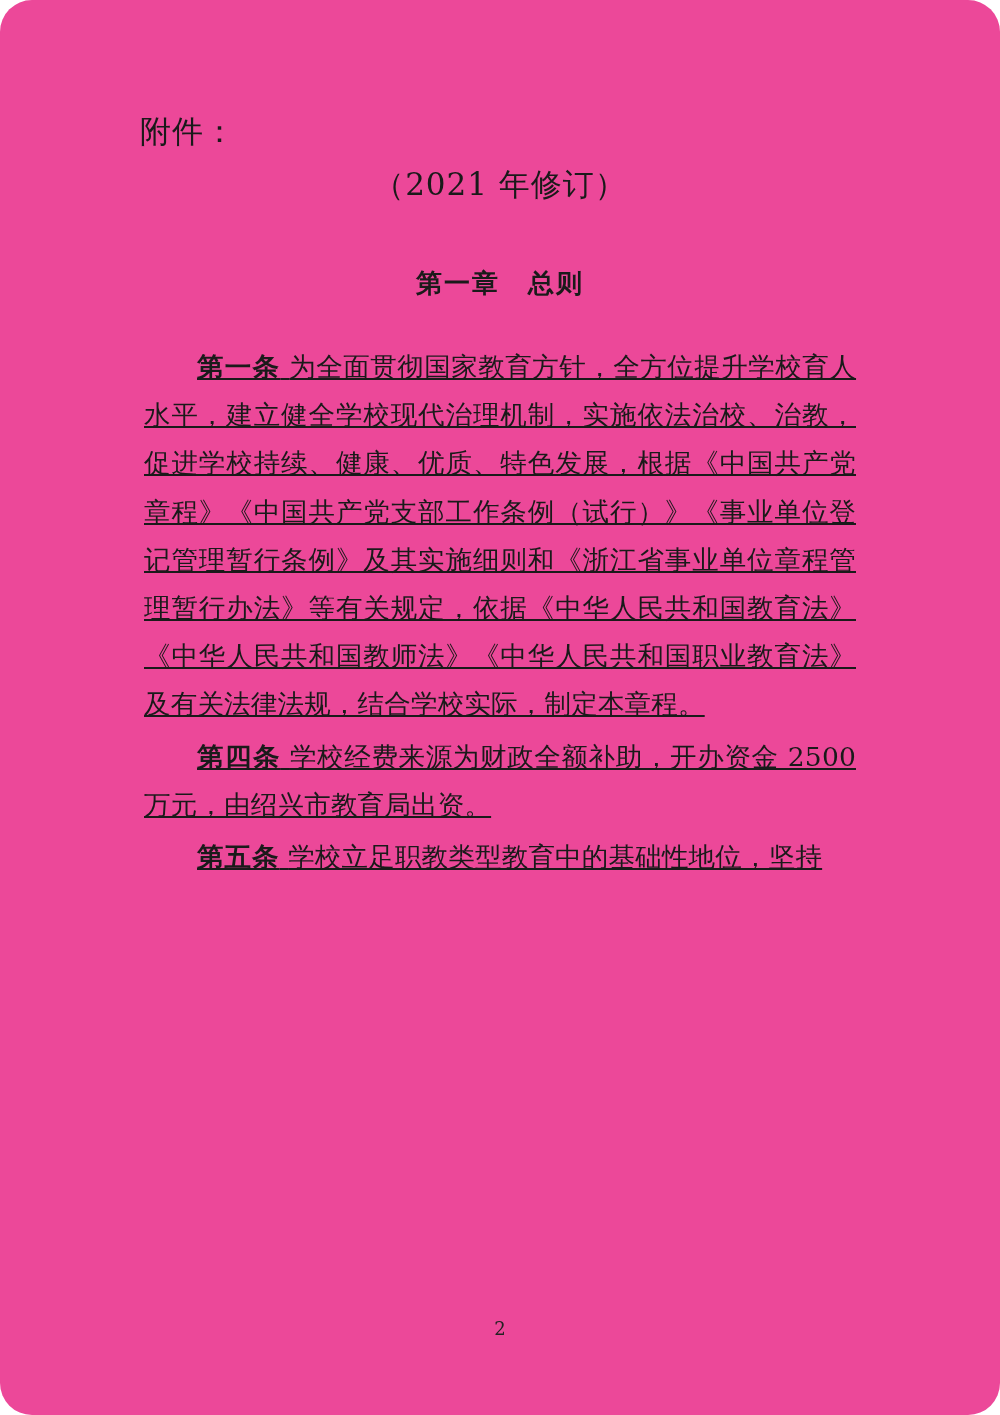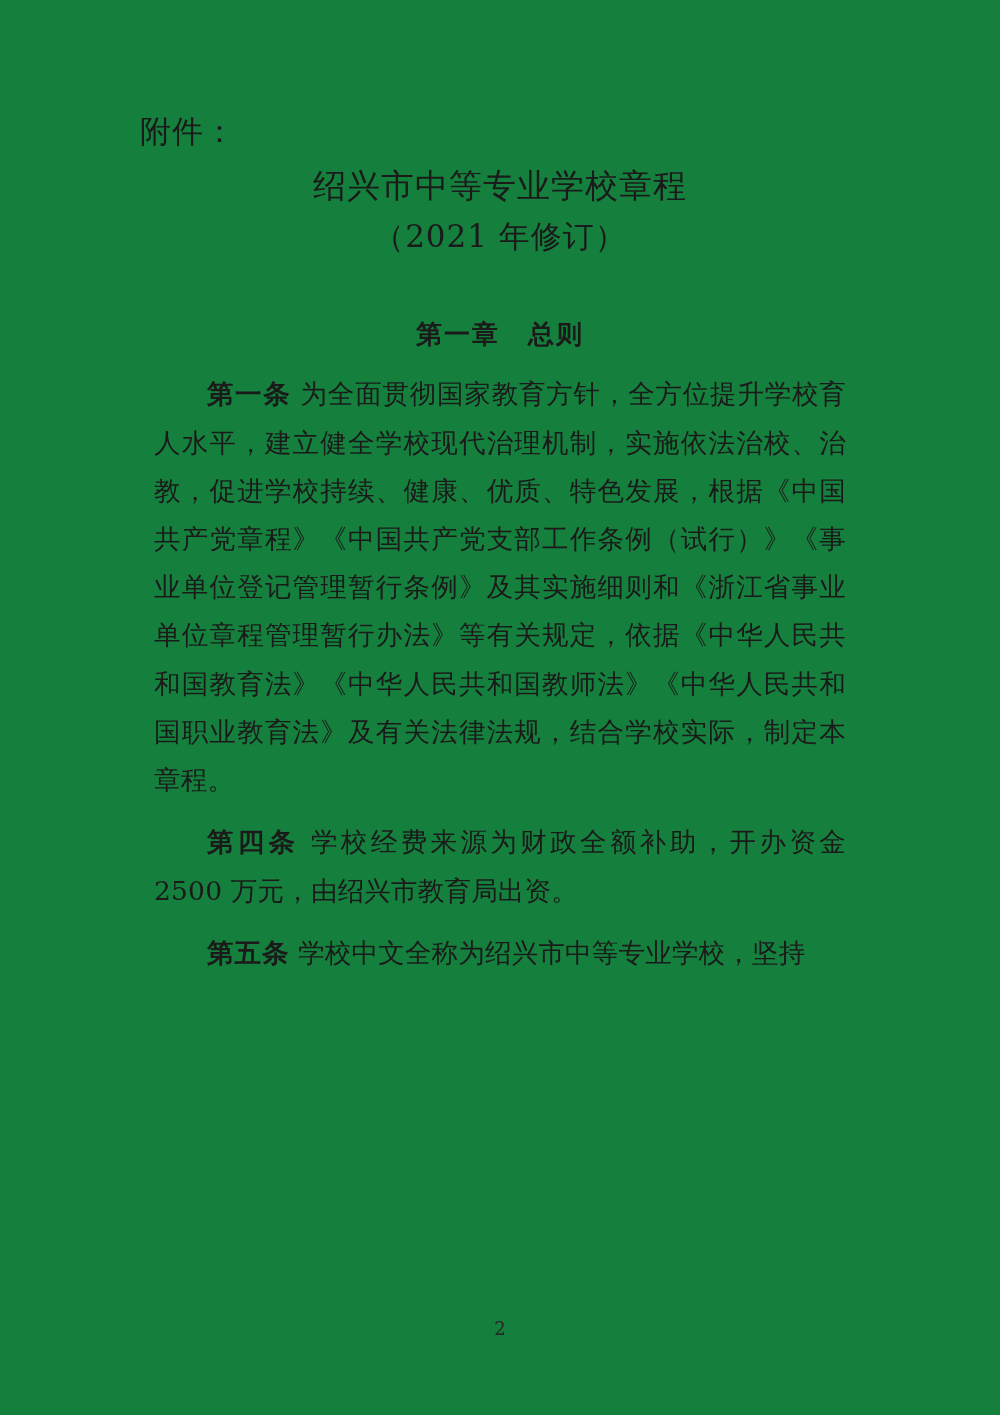--- a/index.html
+++ b/index.html
@@ -4,26 +4,27 @@
 <style>
   html, body {
     margin: 0;
     padding: 0;
     background: #ffffff;
   }
   .page {
     position: relative;
     width: 1000px;
     height: 1415px;
-    background: #15803d;
+    background: #ec4899;
     margin: 0 auto;
     font-family: "DejaVu Serif", "Liberation Serif", serif;
     color: #1a1a1a;
     box-sizing: border-box;
     overflow: hidden;
+    border-radius: 32px;
   }
   .content {
     position: absolute;
     left: 140px;
     top: 110px;
     width: 720px;
   }
   .attachment-label {
     font-size: 31px;
     line-height: 1.4;
@@ -43,30 +44,31 @@
     line-height: 1.5;
     letter-spacing: 1px;
     margin-top: 2px;
   }
   .chapter-heading {
     text-align: center;
     font-size: 26px;
     font-weight: bold;
     letter-spacing: 2px;
     margin-top: 58px;
-    margin-bottom: 18px;
+    margin-bottom: 42px;
     font-family: "DejaVu Sans", "Liberation Sans", sans-serif;
   }
   .para {
     font-size: 26.5px;
     line-height: 1.82;
     text-align: justify;
     text-justify: inter-ideograph;
-    margin: 14px;
+    margin: 4px;
     letter-spacing: 0.2px;
+    text-decoration: underline;
   }
   .para.indent {
     text-indent: 2em;
   }
   .art-no {
     font-weight: bold;
     font-family: "DejaVu Sans", "Liberation Sans", sans-serif;
     letter-spacing: 1px;
   }
   .page-number {
@@ -81,40 +83,39 @@
   }
 </style>
 </head>
 <body>
 
 <div class="page">
   <div class="content">
 
     <div class="attachment-label">附件：</div>
 
-    <div class="doc-title">绍兴市中等专业学校章程</div>
 
     <div class="doc-subtitle">（2021 年修订）</div>
 
     <div class="chapter-heading">第一章　总则</div>
 
     <p class="para indent">
       <span class="art-no">第一条</span>
       <span>为全面贯彻国家教育方针，全方位提升学校育人水平，建立健全学校现代治理机制，实施依法治校、治教，促进学校持续、健康、优质、特色发展，根据《中国共产党章程》《中国共产党支部工作条例（试行）》《事业单位登记管理暂行条例》及其实施细则和《浙江省事业单位章程管理暂行办法》等有关规定，依据《中华人民共和国教育法》《中华人民共和国教师法》《中华人民共和国职业教育法》及有关法律法规，结合学校实际，制定本章程。</span>
     </p>
 
 
 
 
     <p class="para indent">
       <span class="art-no">第四条</span>
       <span>学校经费来源为财政全额补助，开办资金 2500 万元，由绍兴市教育局出资。</span>
     </p>
 
     <p class="para indent">
       <span class="art-no">第五条</span>
-      <span>学校中文全称为绍兴市中等专业学校，坚持</span>
+      <span>学校立足职教类型教育中的基础性地位，坚持</span>
     </p>
 
   </div>
 
   <div class="page-number">2</div>
 </div>
 
 </body></html>

